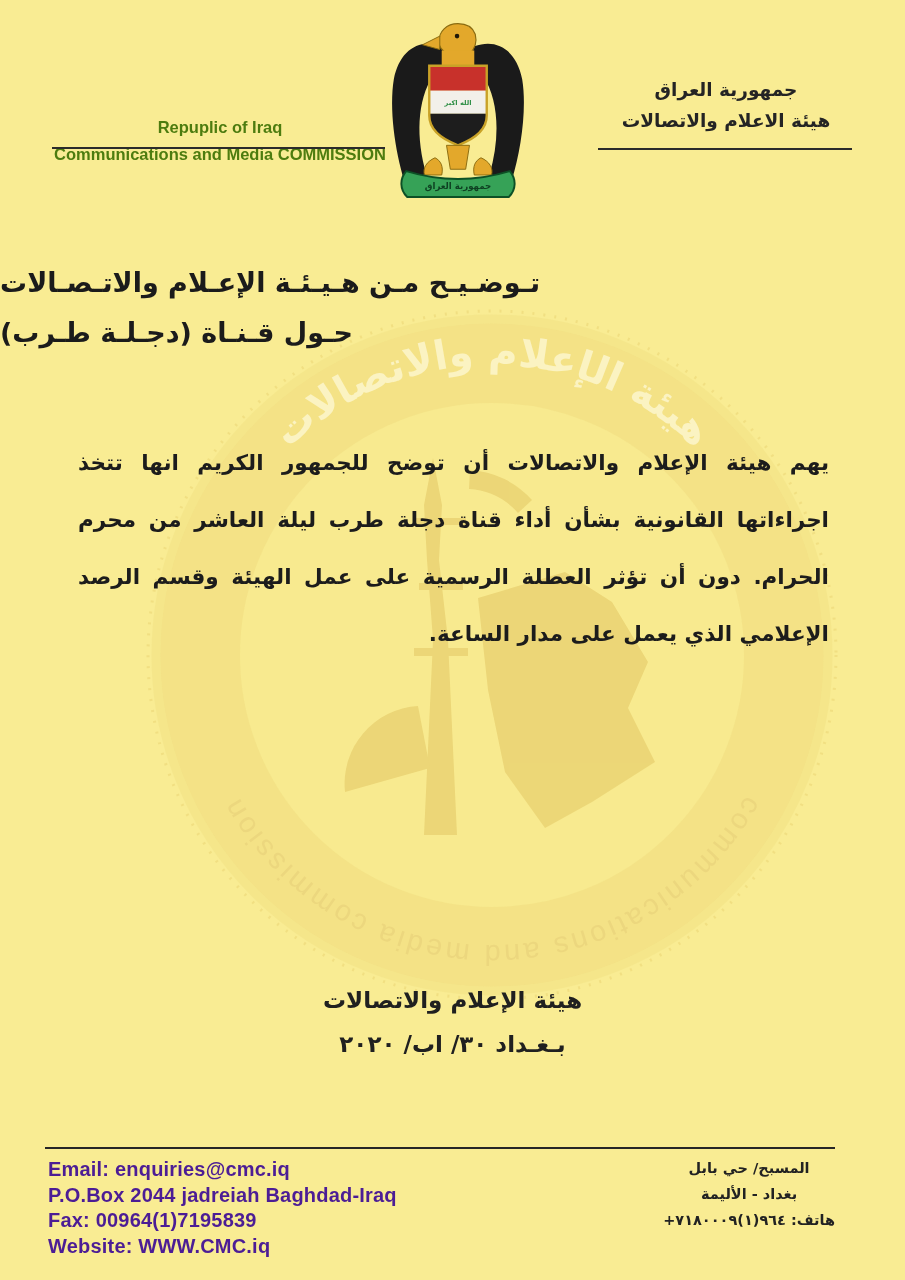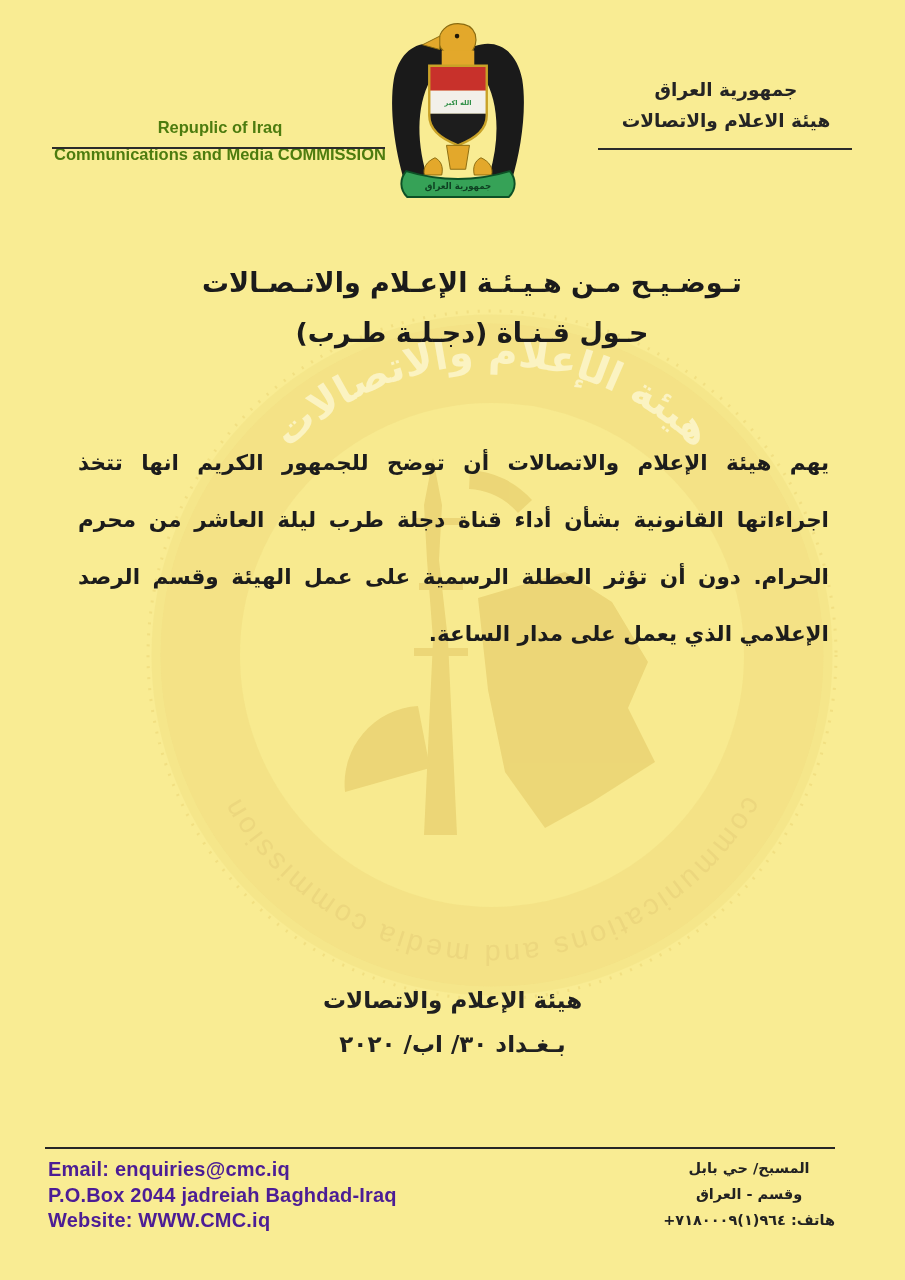--- a/index.html
+++ b/index.html
@@ -20,22 +20,22 @@
   .hdr-en-rule{position:absolute;left:52px;top:147px;width:333px;height:2px;background:#2b2b2b;}
   .hdr-ar{
     position:absolute;left:598px;top:74px;width:256px;text-align:center;
     direction:rtl;font-weight:bold;font-size:18.5px;color:#242424;line-height:31px;
   }
   .hdr-ar-rule{position:absolute;left:598px;top:148px;width:254px;height:2px;background:#2b2b2b;}
   .emblem{position:absolute;left:380px;top:16px;}
 
   
   .title{
-    position:absolute;left:0;right:0;top:258px;text-align:center;direction:rtl;
-    font-weight:bold;font-size:27px;color:#1b1b1b;line-height:50px;padding-left:39px;
+    position:absolute;left:0;right:0;top:258px;text-align:left;direction:rtl;
+    font-weight:bold;font-size:27px;color:#1b1b1b;line-height:50px;
   }
 
   
   .body-text{
     position:absolute;left:62px;right:60px;top:418px;direction:rtl;
     text-align:justify;font-size:21.5px;font-weight:600;color:#1c1c1c;line-height:57px;
   }
   .body-text p{margin:16px;}
   .body-text p + p{margin-top:12px;}
 
@@ -147,22 +147,23 @@
 
     <div class="signature">
       <div>هيئة الإعلام والاتصالات</div>
       <div>بـغـداد ٣٠/ اب/ ٢٠٢٠</div>
     </div>
 
     <div class="ftr-rule"></div>
     <div class="ftr-left">
       <div>Email: enquiries@cmc.iq</div>
       <div>P.O.Box 2044 jadreiah Baghdad-Iraq</div>
+      <div>Fax: 00964(1)7195839</div>
       <div>Website: WWW.CMC.iq</div>
     </div>
     <div class="ftr-right">
       <div>المسبح/ حي بابل</div>
-      <div>وقسم - العراق</div>
+      <div>بغداد - الأليمة</div>
       <div>هاتف: ⁦+٩٦٤(١)٧١٨٠٠٠٩⁩</div>
     </div>
 
   </div>
 </div>
 
 </body></html>

